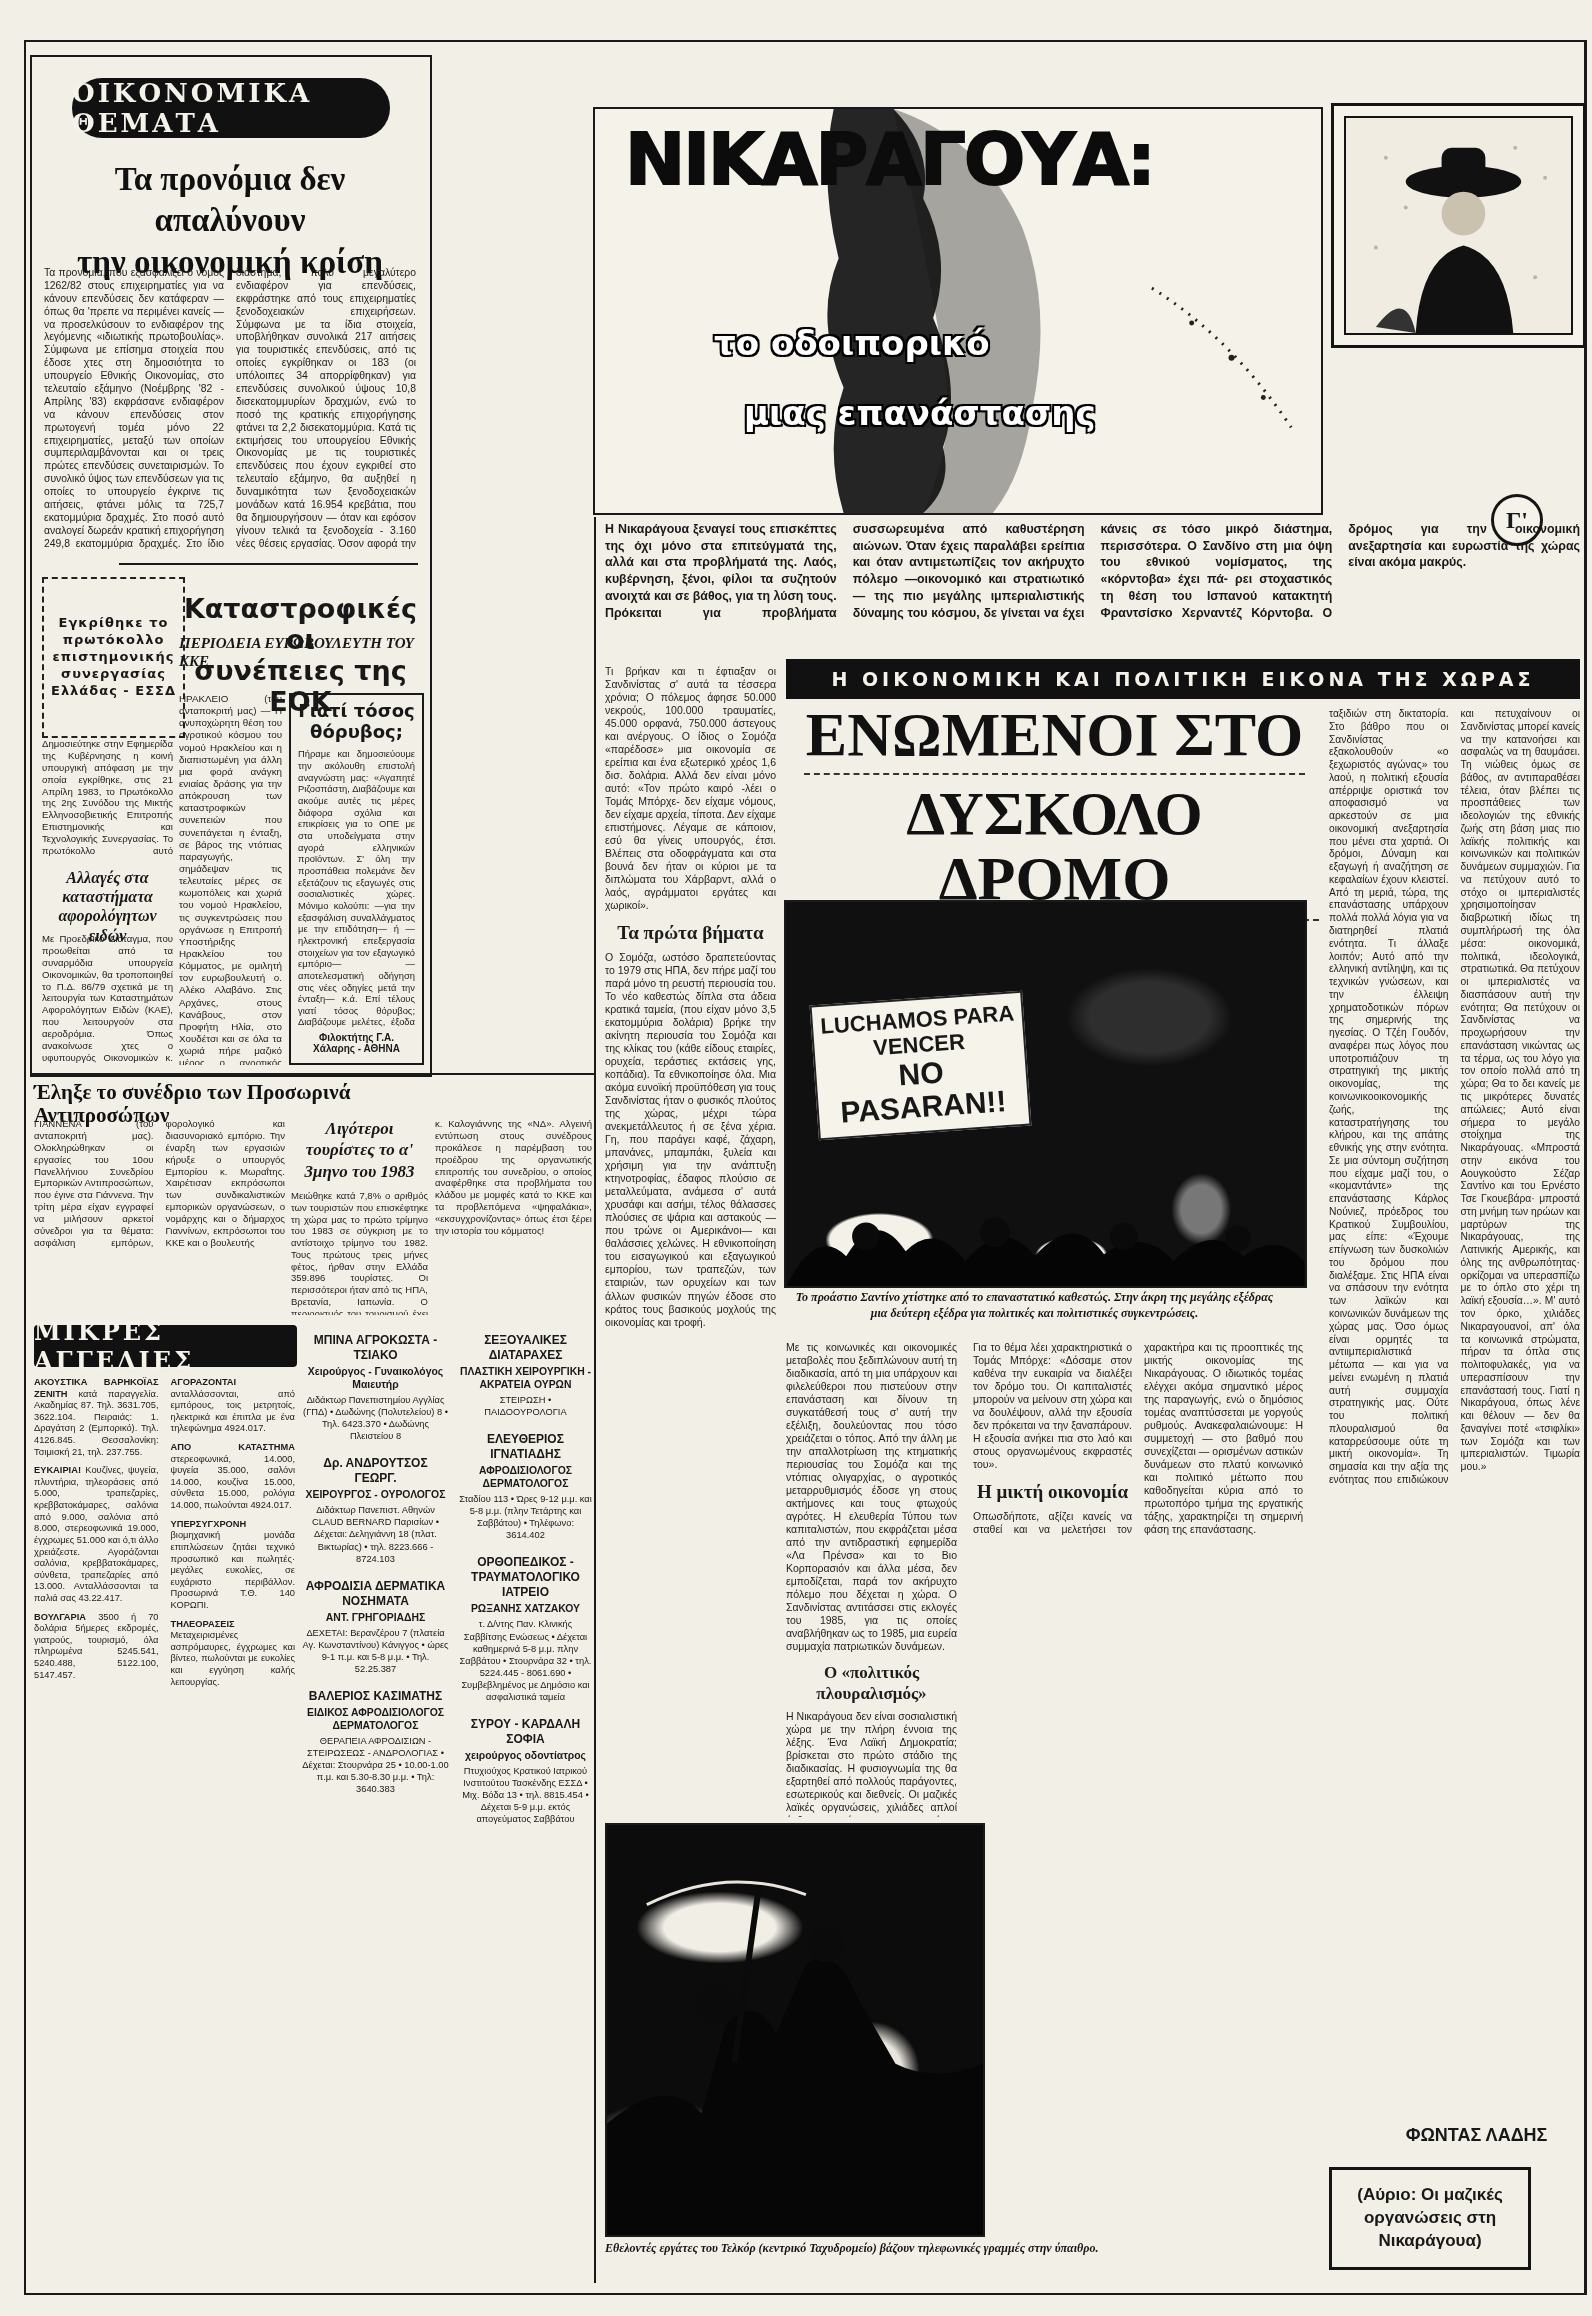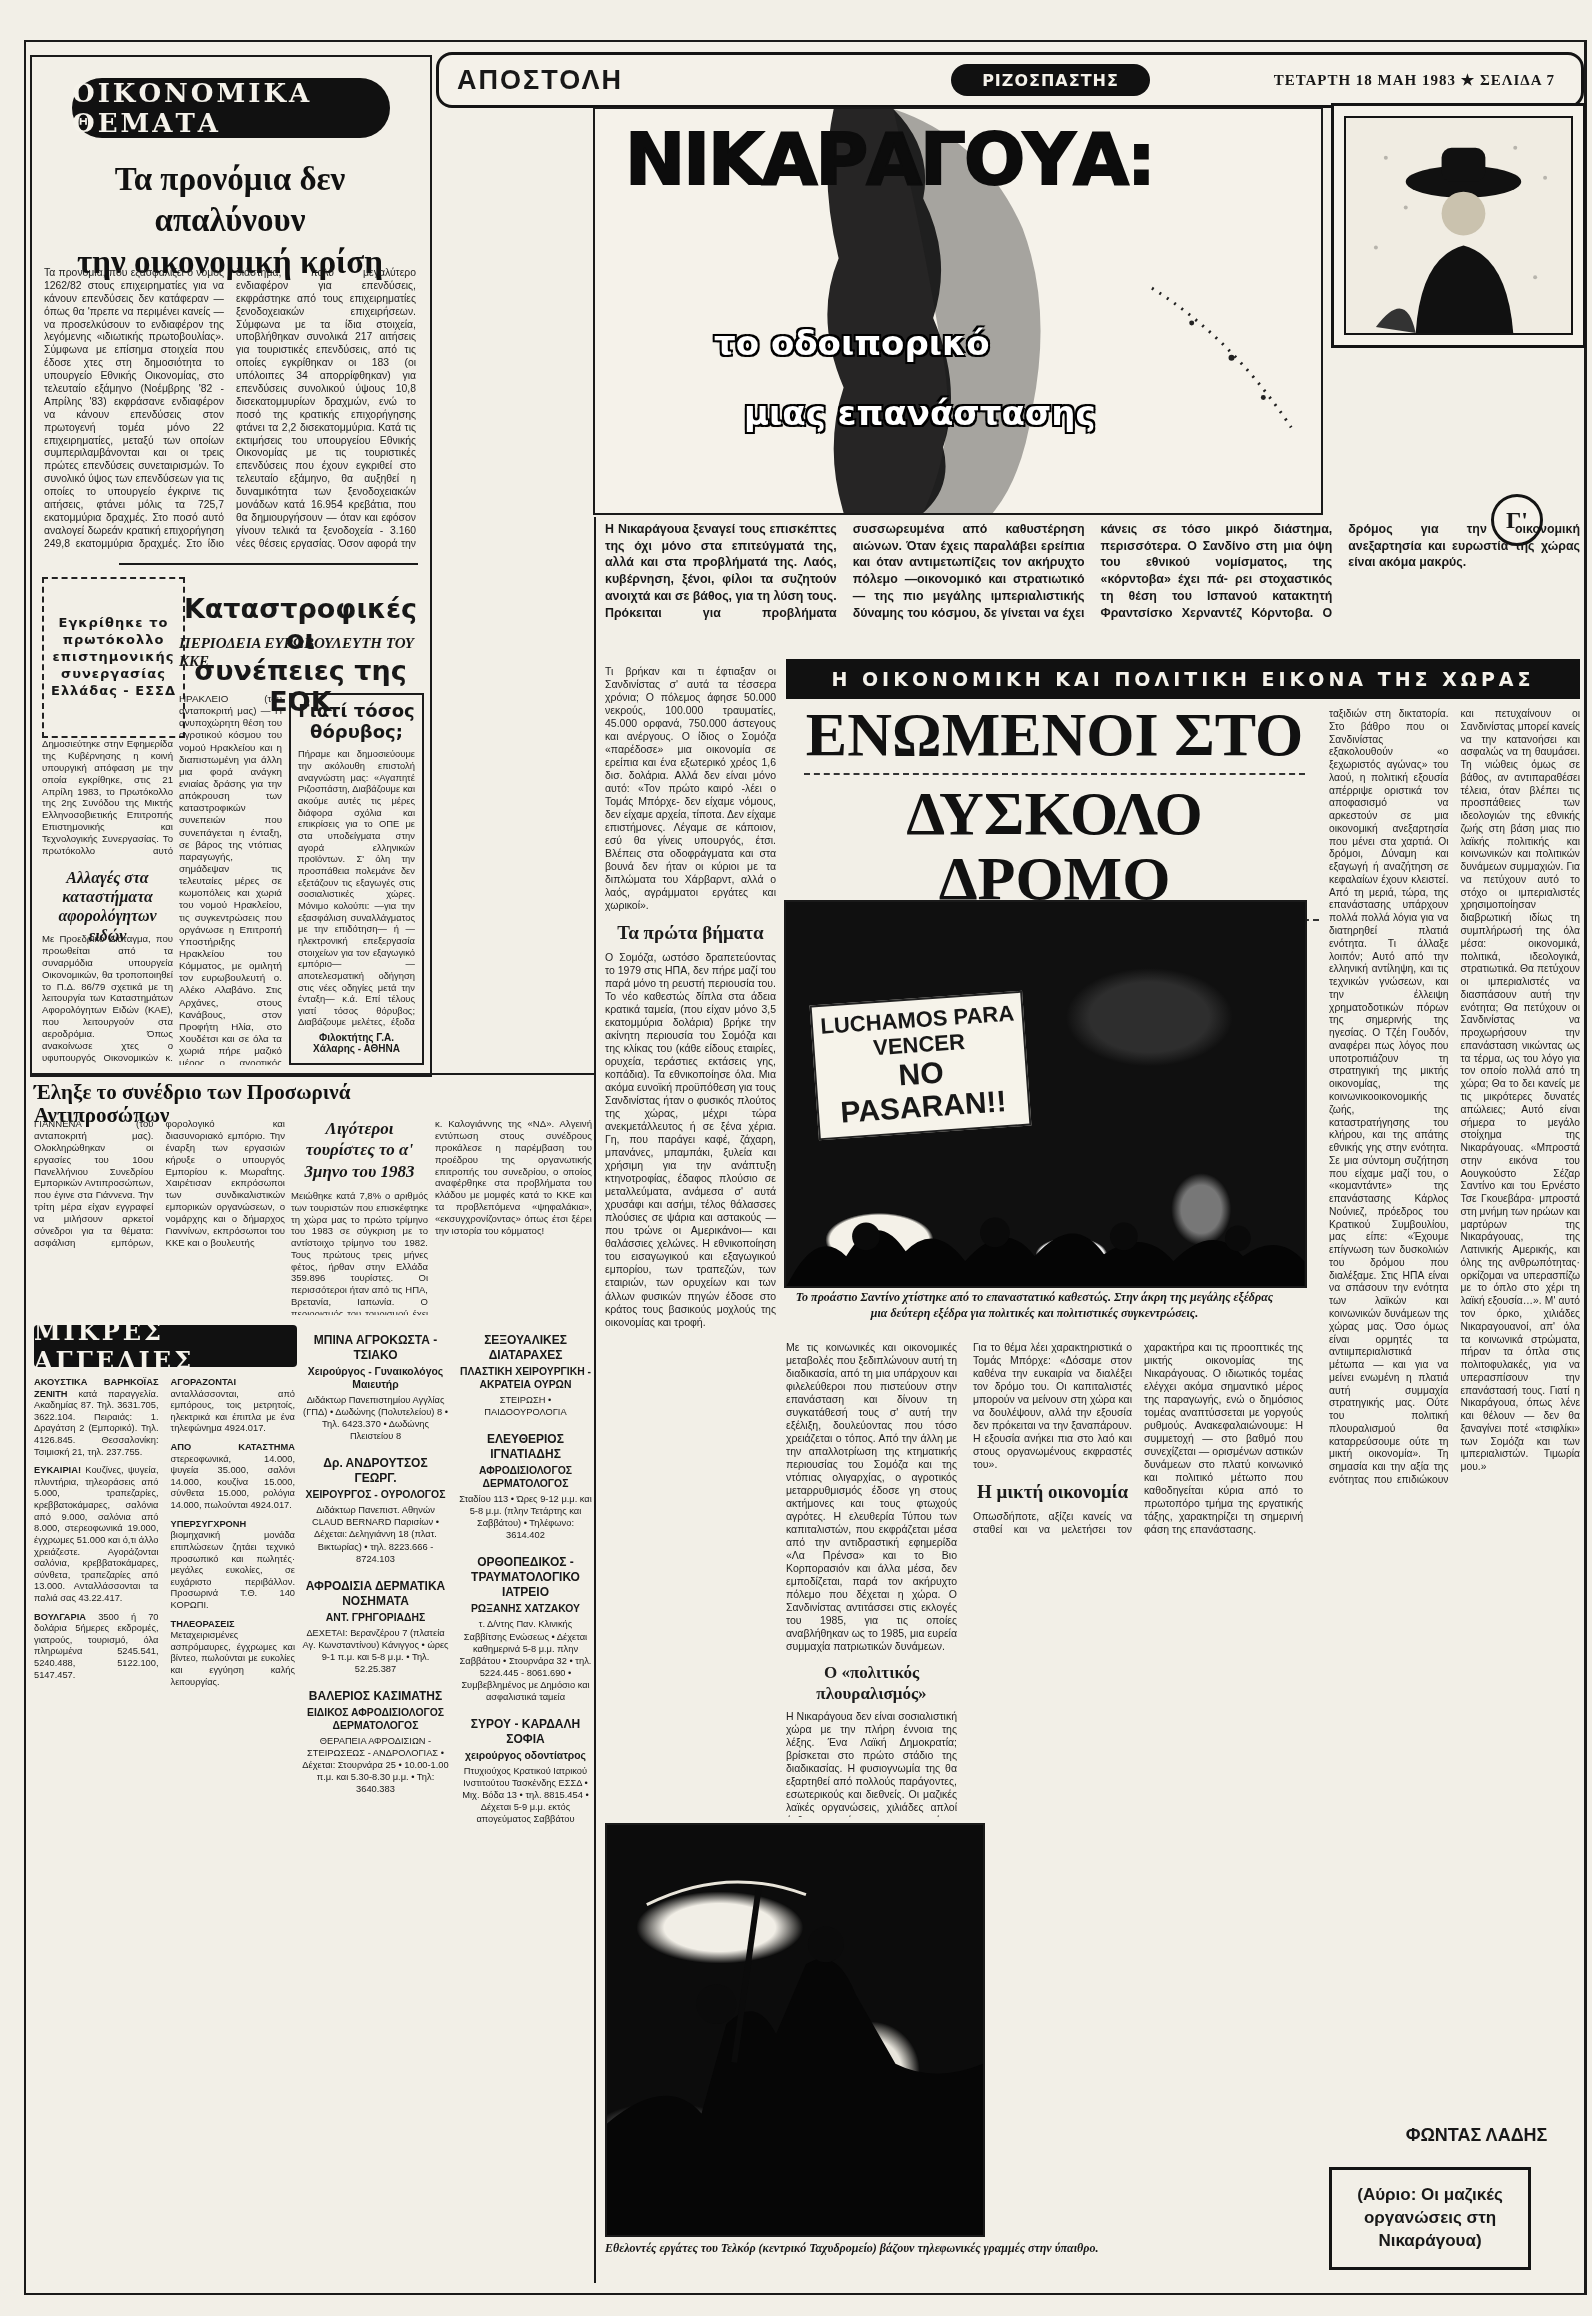--- a/index.html
+++ b/index.html
@@ -39,27 +39,20 @@
     #0c0c0c;}
   .grain{background-image:radial-gradient(#00000022 1px, transparent 1.4px);background-size:5px 5px;}
 </style>
 </head>
 <body>
 
 <div id="page">
 
   <div class="abs" style="left:24px;top:40px;width:1558px;height:2251px;border:2px solid #1a1a1a;border-right-width:3px;"></div>
 
-  <div class="abs" style="left:436px;top:52px;width:1142px;height:50px;border:3px solid #141414;border-radius:16px;background:#f4f1e9;display:flex;align-items:center;">
-    <span style="font:bold 27px 'Liberation Sans',sans-serif;letter-spacing:2px;margin-left:18px;">ΑΠΟΣΤΟΛΗ</span>
-    <span class="inverse pillround" style="margin-left:328px;width:199px;height:32px;font:bold 16px 'DejaVu Sans',sans-serif;letter-spacing:1px;">
-      <span>ΡΙΖΟΣΠΑΣΤΗΣ</span>
-    </span>
-    <span style="margin-left:auto;margin-right:26px;font:bold 15px 'Liberation Serif',serif;letter-spacing:1px;">ΤΕΤΑΡΤΗ 18 ΜΑΗ 1983 ★ ΣΕΛΙΔΑ 7</span>
-  </div>
 
   <div class="abs frame" style="left:30px;top:55px;width:398px;height:1018px;background:#f2efe7;"></div>
 
   <div class="abs inverse pillround" style="left:72px;top:78px;width:318px;height:60px;font-size:26px;">
     <span>ΟΙΚΟΝΟΜΙΚΑ ΘΕΜΑΤΑ</span>
   </div>
 
   <div class="abs serifhead" style="left:40px;top:159px;width:380px;text-align:center;font-size:33px;line-height:1.25;">
     <div>Τα προνόμια δεν απαλύνουν</div>
     <div>την οικονομική κρίση</div>

